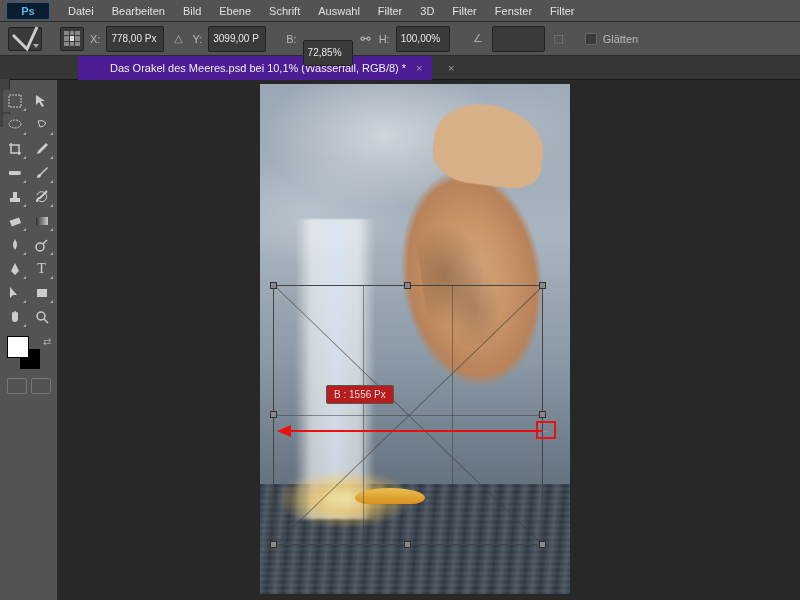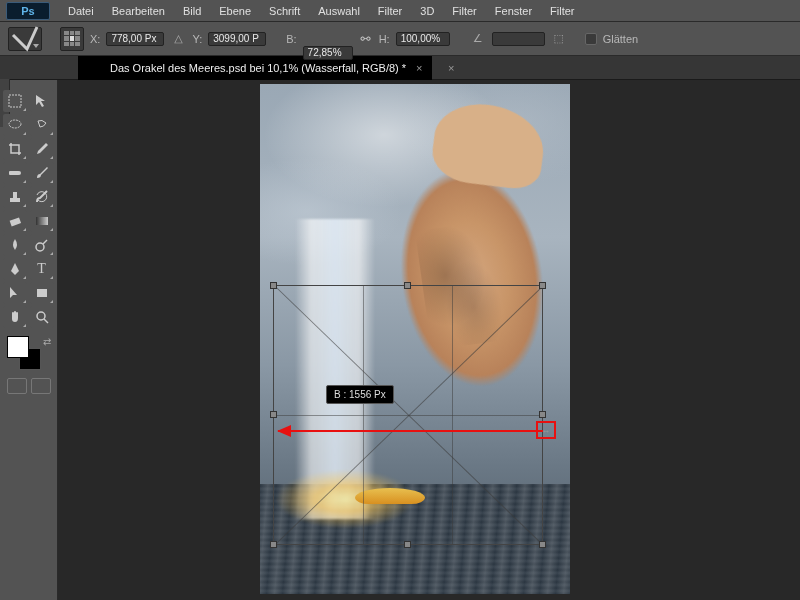--- a/index.html
+++ b/index.html
@@ -10,31 +10,31 @@
 .ps-logo { width:44px; height:18px; background:#0a1d2e; border:1px solid #3a5b7a; color:#5fb3e8; font-weight:bold; font-size:11px; display:flex; align-items:center; justify-content:center; border-radius:2px; margin-right:8px; }
 .menu-item { padding:2px 8px; cursor:default; }
 
 
 .optbar { height:34px; background:#535353; display:flex; align-items:center; padding:0 8px; font-size:11px; gap:6px; border-bottom:1px solid #2a2a2a; position:relative; }
 .tool-preset { width:34px; height:24px; background:#3a3a3a; border:1px solid #222; border-radius:2px; display:flex; align-items:center; justify-content:center; position:relative; }
 .tool-preset::after { content:""; border-left:3px solid transparent; border-right:3px solid transparent; border-top:4px solid #aaa; position:absolute; right:2px; bottom:2px; }
 .grid-icon { width:24px; height:24px; background:#3a3a3a; border:1px solid #222; display:grid; grid-template-columns:repeat(3,1fr); grid-template-rows:repeat(3,1fr); gap:1px; padding:3px; border-radius:2px; }
 .grid-icon span { background:#888; }
 .field-label { color:#b8b8b8; }
-.field-input { background:#3a3a3a; border:1px solid #222; color:#e8e8e8; padding:2px 4px; width:58px; height:14px; font-size:10px; border-radius:2px; }
+.field-input { background:#3a3a3a; border:1px solid #222; color:#e8e8e8; padding:2px 4px; width:58px; height:26px; font-size:10px; border-radius:2px; }
 .icon-btn { width:16px; height:16px; display:inline-flex; align-items:center; justify-content:center; color:#aaa; font-size:11px; }
 .link-icon { font-size:12px; padding:0 2px; }
 .check { width:12px; height:12px; border:1px solid #666; background:#3a3a3a; border-radius:2px; }
 .tab-handle { position:absolute; left:0; top:-1px; width:10px; height:48px; background:#424242; border-right:1px solid #2a2a2a; display:flex; align-items:center; justify-content:center; }
 .tab-handle::before { content:"‹‹"; color:#888; font-size:8px; letter-spacing:-2px; }
 
 
 .tabstrip { height:24px; background:#363636; display:flex; align-items:center; padding-left:78px; font-size:11px; border-bottom:1px solid #1a1a1a; }
 .doc-tab { padding:4px 6px 4px 10px; color:#ccc; display:flex; align-items:center; gap:6px; height:24px; margin-right:2px; }
-.doc-tab.active { background:#000000; color:#eee;padding-left:32px; }
+.doc-tab.active { background:#4c1d95; color:#eee;padding-left:32px; }
 .tab-close { width:14px; height:14px; font-size:11px; color:#999; display:flex; align-items:center; justify-content:center; }
 
 
 .workspace { display:flex; height:calc(600px - 22px - 34px - 24px); background:#282828; }
 
 
 .toolbox { width:58px; background:#535353; border-right:1px solid #2a2a2a; padding:4px 3px; display:grid; grid-template-columns:1fr 1fr; gap:2px; align-content:start; position:relative; }
 .tool { width:24px; height:22px; background:#535353; display:flex; align-items:center; justify-content:center; color:#ccc; border-radius:2px; position:relative; }
 .tool svg { width:16px; height:16px; }
 .tool .tri { position:absolute; right:1px; bottom:1px; width:0; height:0; border-left:3px solid transparent; border-bottom:3px solid #aaa; }
@@ -96,21 +96,21 @@
 .h-ml { left:-4px; top:calc(50% - 4px); } .h-mr { right:-4px; top:calc(50% - 4px); }
 .h-bl { left:-4px; bottom:-4px; } .h-bm { left:calc(50% - 4px); bottom:-4px; } .h-br { right:-4px; bottom:-4px; }
 
 
 .arrow { position:absolute; top:350px; left:220px; width:265px; height:2px; background:#e81010; }
 .arrow::before { content:""; position:absolute; left:-1px; top:-5px; width:0; height:0; border-right:14px solid #e81010; border-top:6px solid transparent; border-bottom:6px solid transparent; }
 .arrow-box { position:absolute; top:341px; left:478px; width:20px; height:18px; border:2px solid #e81010; display:flex; align-items:center; justify-content:center; font-size:9px; color:#999; }
 .move-cur { position:absolute; top:346px; left:248px; font-size:10px; color:#ccc; }
 
 
-.dim-tip { position:absolute; top:305px; left:268px; background:#000000; border:1px solid #555; padding:3px 7px; font-size:10px; color:#ddd; border-radius:2px; }
+.dim-tip { position:absolute; top:305px; left:268px; background:#b91c1c; border:1px solid #555; padding:3px 7px; font-size:10px; color:#ddd; border-radius:2px; }
 
 </style>
 </head>
 <body>
 
 <div class="menubar">
   <div class="ps-logo">Ps</div>
   <div class="menu-item">Datei</div>
   <div class="menu-item">Bearbeiten</div>
   <div class="menu-item">Bild</div>

